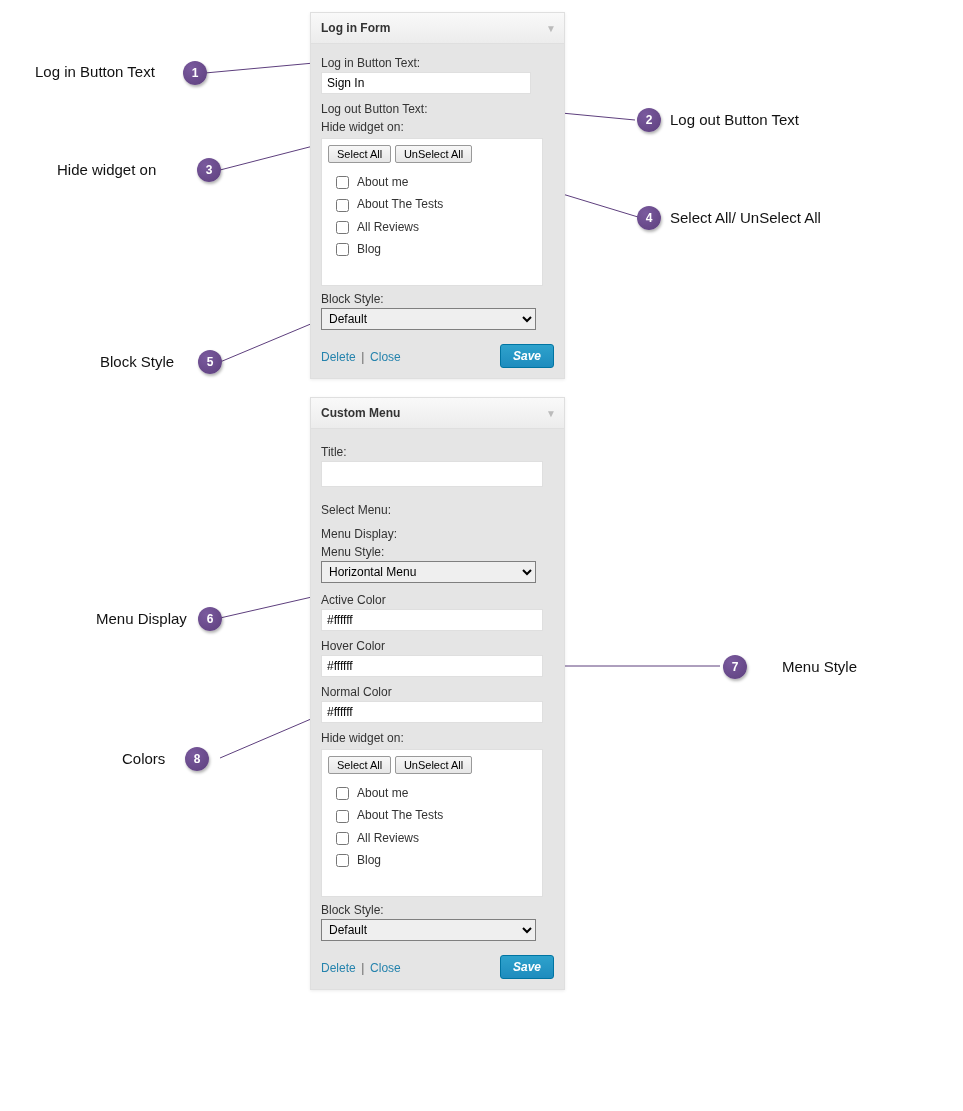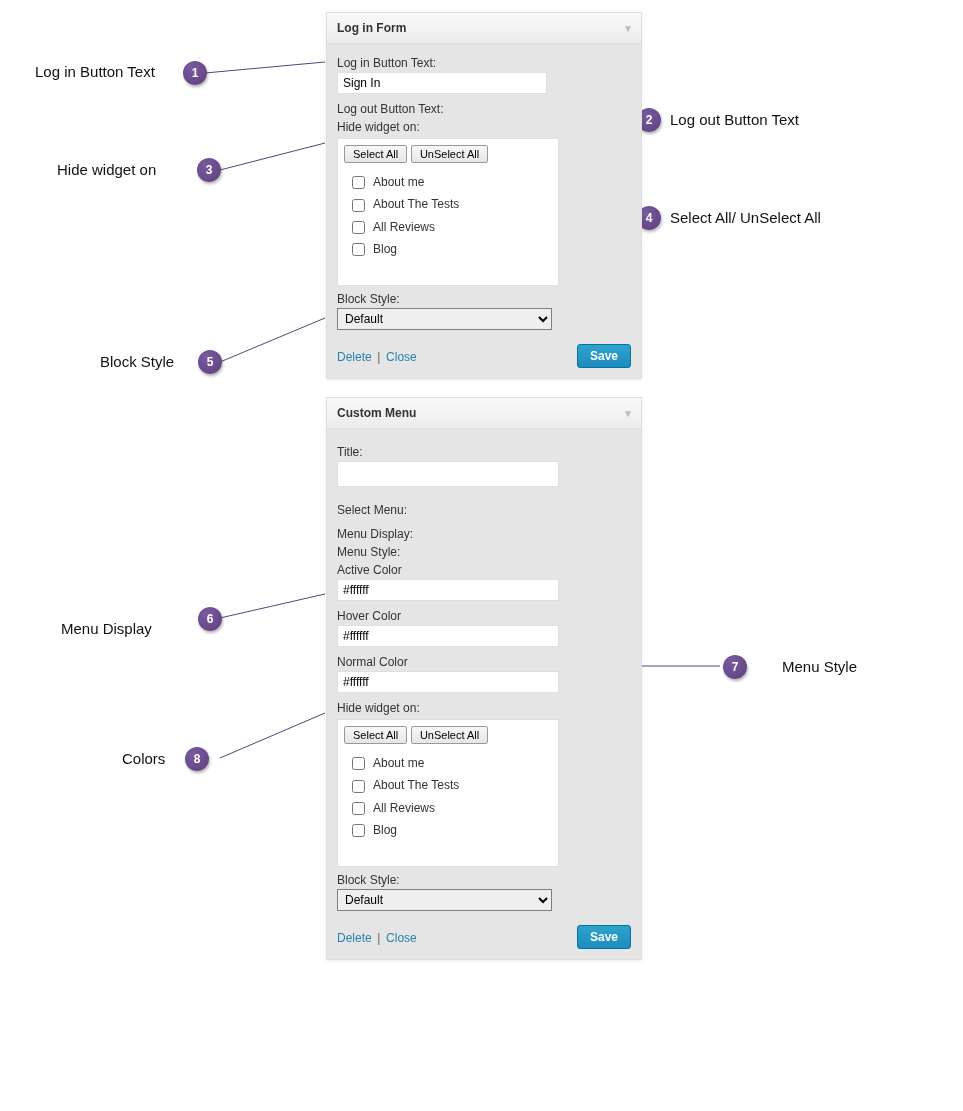--- a/index.html
+++ b/index.html
@@ -1,34 +1,34 @@
 <!DOCTYPE html>
 <html><head>
 <meta charset="utf-8">
 <style>
 * { box-sizing: border-box; margin: 0; padding: 0; }
 body { font-family: Arial, Helvetica, sans-serif; font-size: 13px; color: #333; background: #fff; position: relative; width: 963px; height: 1111px; }
 
-.widget-container { position: absolute; left: 326px; top: 12px; width: 316px; }
+.widget-container { position: absolute; left: 310px; top: 12px; width: 255px; }
 .widget { border: 1px solid #dfdfdf; background: #fff; margin-bottom: 18px; box-shadow: 0 1px 3px rgba(0,0,0,0.08); }
 .widget-header { background: linear-gradient(#f9f9f9,#ececec); border-bottom: 1px solid #dfdfdf; padding: 8px 10px; font-weight: bold; color: #333; position: relative; font-size: 12px; }
 .widget-header .tri { position: absolute; right: 8px; top: 10px; color: #bbb; font-size: 10px; }
 .widget-body { padding: 8px 10px 10px 10px; background: #e5e5e5; }
 .field-label { font-size: 12px; color: #333; margin-bottom: 2px; margin-top: 4px; display: block; }
 .text-input { width: 210px; border: 1px solid #dfdfdf; padding: 3px 5px; font-size: 12px; background: #fff; margin-bottom: 4px; }
 .select-input { width: 215px; border: 1px solid #7f7f7f; padding: 2px 3px; font-size: 12px; background: #efefef; margin-bottom: 6px; }
 .hide-box { border: 1px solid #dfdfdf; background: #fff; width: 222px; height: 148px; overflow-y: scroll; padding: 6px; margin-top: 4px; margin-bottom: 6px; }
 .btn-small { font-size: 11px; padding: 2px 8px; border: 1px solid #999; background: linear-gradient(#f7f7f7,#e6e6e6); border-radius: 2px; cursor: pointer; }
 .btn-row { margin-bottom: 8px; }
 .check-row { padding: 4px 2px 4px 8px; font-size: 12px; color: #333; }
 .check-row input { margin-right: 8px; vertical-align: middle; }
 .footer-row { display: flex; justify-content: space-between; align-items: center; margin-top: 8px; }
 .link { color: #2583ad; font-size: 12px; text-decoration: none; cursor: pointer; }
 .sep { color: #666; font-size: 12px; margin: 0 2px; }
-.save-btn { background: linear-gradient(#2ea2cc,#1e8cbe); color: #fff; border: 1px solid #0074a2; border-radius: 3px; padding: 4px 12px; font-size: 12px; cursor: pointer; font-weight: bold; }
+.save-btn { background: linear-gradient(#2ea2cc,#1e8cbe); color: #fff; border: 1px solid #0074a2; border-radius: 3px; padding: 4px 12px; font-size: 12px; cursor: pointer; font-weight: bold; font-style: italic; }
 
 .callout-badge { position: absolute; width: 24px; height: 24px; border-radius: 12px; background: radial-gradient(circle at 35% 30%, #7a5a9e, #5d3f7d); color: #fff; font-size: 12px; font-weight: bold; display: flex; align-items: center; justify-content: center; box-shadow: 1px 2px 3px rgba(0,0,0,0.3); }
 .callout-text { position: absolute; font-size: 15px; color: #111; }
 svg.connector { position: absolute; top: 0; left: 0; width: 963px; height: 1111px; pointer-events: none; }
 svg.connector line { stroke: #5d3f7d; stroke-width: 1; }
 </style>
 </head>
 <body>
 
 <svg class="connector">
@@ -50,21 +50,21 @@
 
 <div class="callout-text" style="left:57px; top:161px;">Hide widget on</div>
 <div class="callout-badge" style="left:197px; top:158px;">3</div>
 
 <div class="callout-badge" style="left:637px; top:206px;">4</div>
 <div class="callout-text" style="left:670px; top:209px;">Select All/ UnSelect All</div>
 
 <div class="callout-text" style="left:100px; top:353px;">Block Style</div>
 <div class="callout-badge" style="left:198px; top:350px;">5</div>
 
-<div class="callout-text" style="left:61px; top:610px;margin-top:10px;">Menu Display</div>
+<div class="callout-text" style="left:96px; top:610px;">Menu Display</div>
 <div class="callout-badge" style="left:198px; top:607px;">6</div>
 
 <div class="callout-badge" style="left:723px; top:655px;">7</div>
 <div class="callout-text" style="left:756px; top:658px;margin-left:26px;">Menu Style</div>
 
 <div class="callout-text" style="left:122px; top:750px;">Colors</div>
 <div class="callout-badge" style="left:185px; top:747px;">8</div>
 
 <div class="widget-container">
 
@@ -112,20 +112,21 @@
     </div>
     <div class="widget-body">
       <label class="field-label" style="margin-top:8px;">Title:</label>
       <input class="text-input" style="width: 222px; padding: 5px;" type="text" value="">
       
       <label class="field-label" style="margin-top:12px;">Select Menu:</label>
       
       <label class="field-label" style="margin-top:10px;">Menu Display:</label>
       
       <label class="field-label">Menu Style:</label>
+      <select class="select-input"><option>Horizontal Menu</option></select>
       
       <label class="field-label">Active Color</label>
       <input class="text-input" style="width: 222px;" type="text" value="#ffffff">
       
       <label class="field-label">Hover Color</label>
       <input class="text-input" style="width: 222px;" type="text" value="#ffffff">
       
       <label class="field-label">Normal Color</label>
       <input class="text-input" style="width: 222px;" type="text" value="#ffffff">
       

